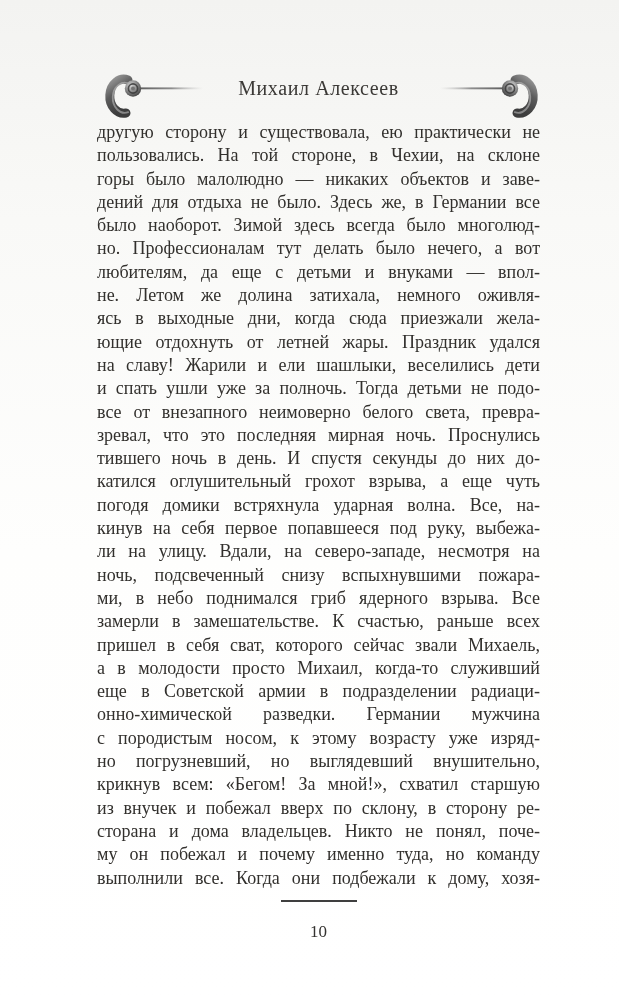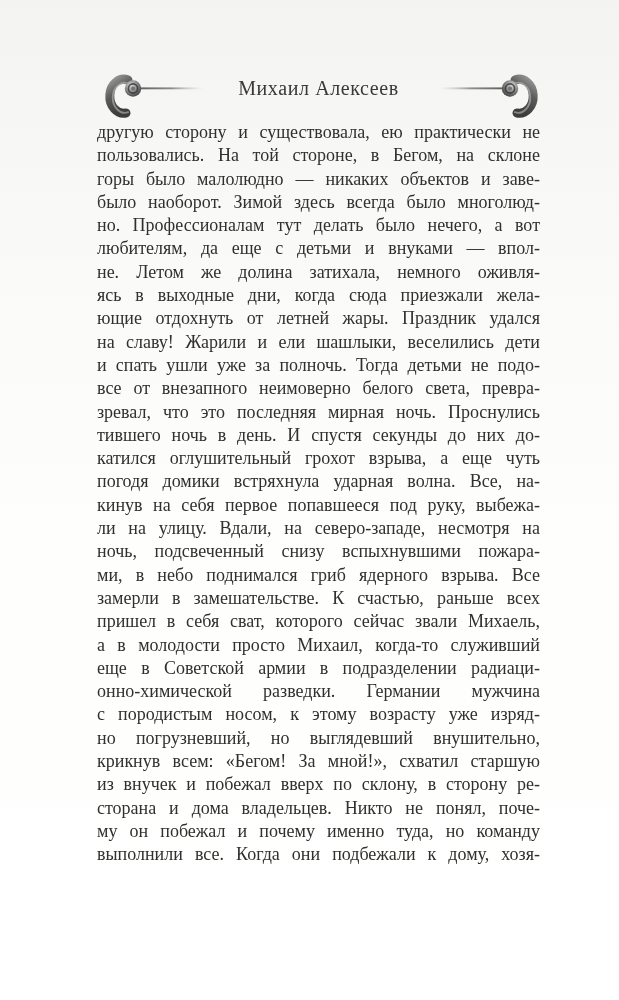--- a/index.html
+++ b/index.html
@@ -127,22 +127,23 @@
       <path d="M 25 12 A 14 17 0 1 0 23 45" fill="none" stroke="url(#ornG)" stroke-width="9" stroke-linecap="round"></path>
       <path d="M 25.5 14.5 A 12 15 0 1 0 24 42.5" fill="none" stroke="#c4c4c4" stroke-width="1.8" stroke-linecap="round" opacity="0.55" transform="translate(1.2,1.6)"></path>
       <circle cx="30" cy="20.5" r="8.2" fill="url(#bossG)"></circle>
       <circle cx="30" cy="20.5" r="4.6" fill="none" stroke="#383838" stroke-width="1.6" opacity="0.85"></circle>
       <circle cx="30" cy="20.5" r="2" fill="#747474"></circle>
     </svg>
   </div>
 
   <div class="body-text">
     <div class="line">другую сторону и существовала, ею практически не</div>
-    <div class="line">пользовались. На той стороне, в Бегом, на склоне</div>
+    <div class="line">пользовались. На той стороне, в Чехии, на склоне</div>
     <div class="line">горы было малолюдно — никаких объектов и заве-</div>
+    <div class="line">дений для отдыха не было. Здесь же, в Германии все</div>
     <div class="line">было наоборот. Зимой здесь всегда было многолюд-</div>
     <div class="line">но. Профессионалам тут делать было нечего, а вот</div>
     <div class="line">любителям, да еще с детьми и внуками — впол-</div>
     <div class="line">не. Летом же долина затихала, немного оживля-</div>
     <div class="line">ясь в выходные дни, когда сюда приезжали жела-</div>
     <div class="line">ющие отдохнуть от летней жары. Праздник удался</div>
     <div class="line">на славу! Жарили и ели шашлыки, веселились дети</div>
     <div class="line">и спать ушли уже за полночь. Тогда детьми не подо-</div>
     <div class="line">все от внезапного неимоверно белого света, превра-</div>
     <div class="line">зревал, что это последняя мирная ночь. Проснулись</div>
@@ -160,14 +161,18 @@
     <div class="line">онно-химической разведки. Германии мужчина</div>
     <div class="line">с породистым носом, к этому возрасту уже изряд-</div>
     <div class="line">но погрузневший, но выглядевший внушительно,</div>
     <div class="line">крикнув всем: «Бегом! За мной!», схватил старшую</div>
     <div class="line">из внучек и побежал вверх по склону, в сторону ре-</div>
     <div class="line">сторана и дома владельцев. Никто не понял, поче-</div>
     <div class="line">му он побежал и почему именно туда, но команду</div>
     <div class="line">выполнили все. Когда они подбежали к дому, хозя-</div>
   </div>
 
+  <div class="footer">
+    <div class="footer-rule"></div>
+    <div class="page-number">10</div>
+  </div>
 
 </div>
 
 </body></html>

